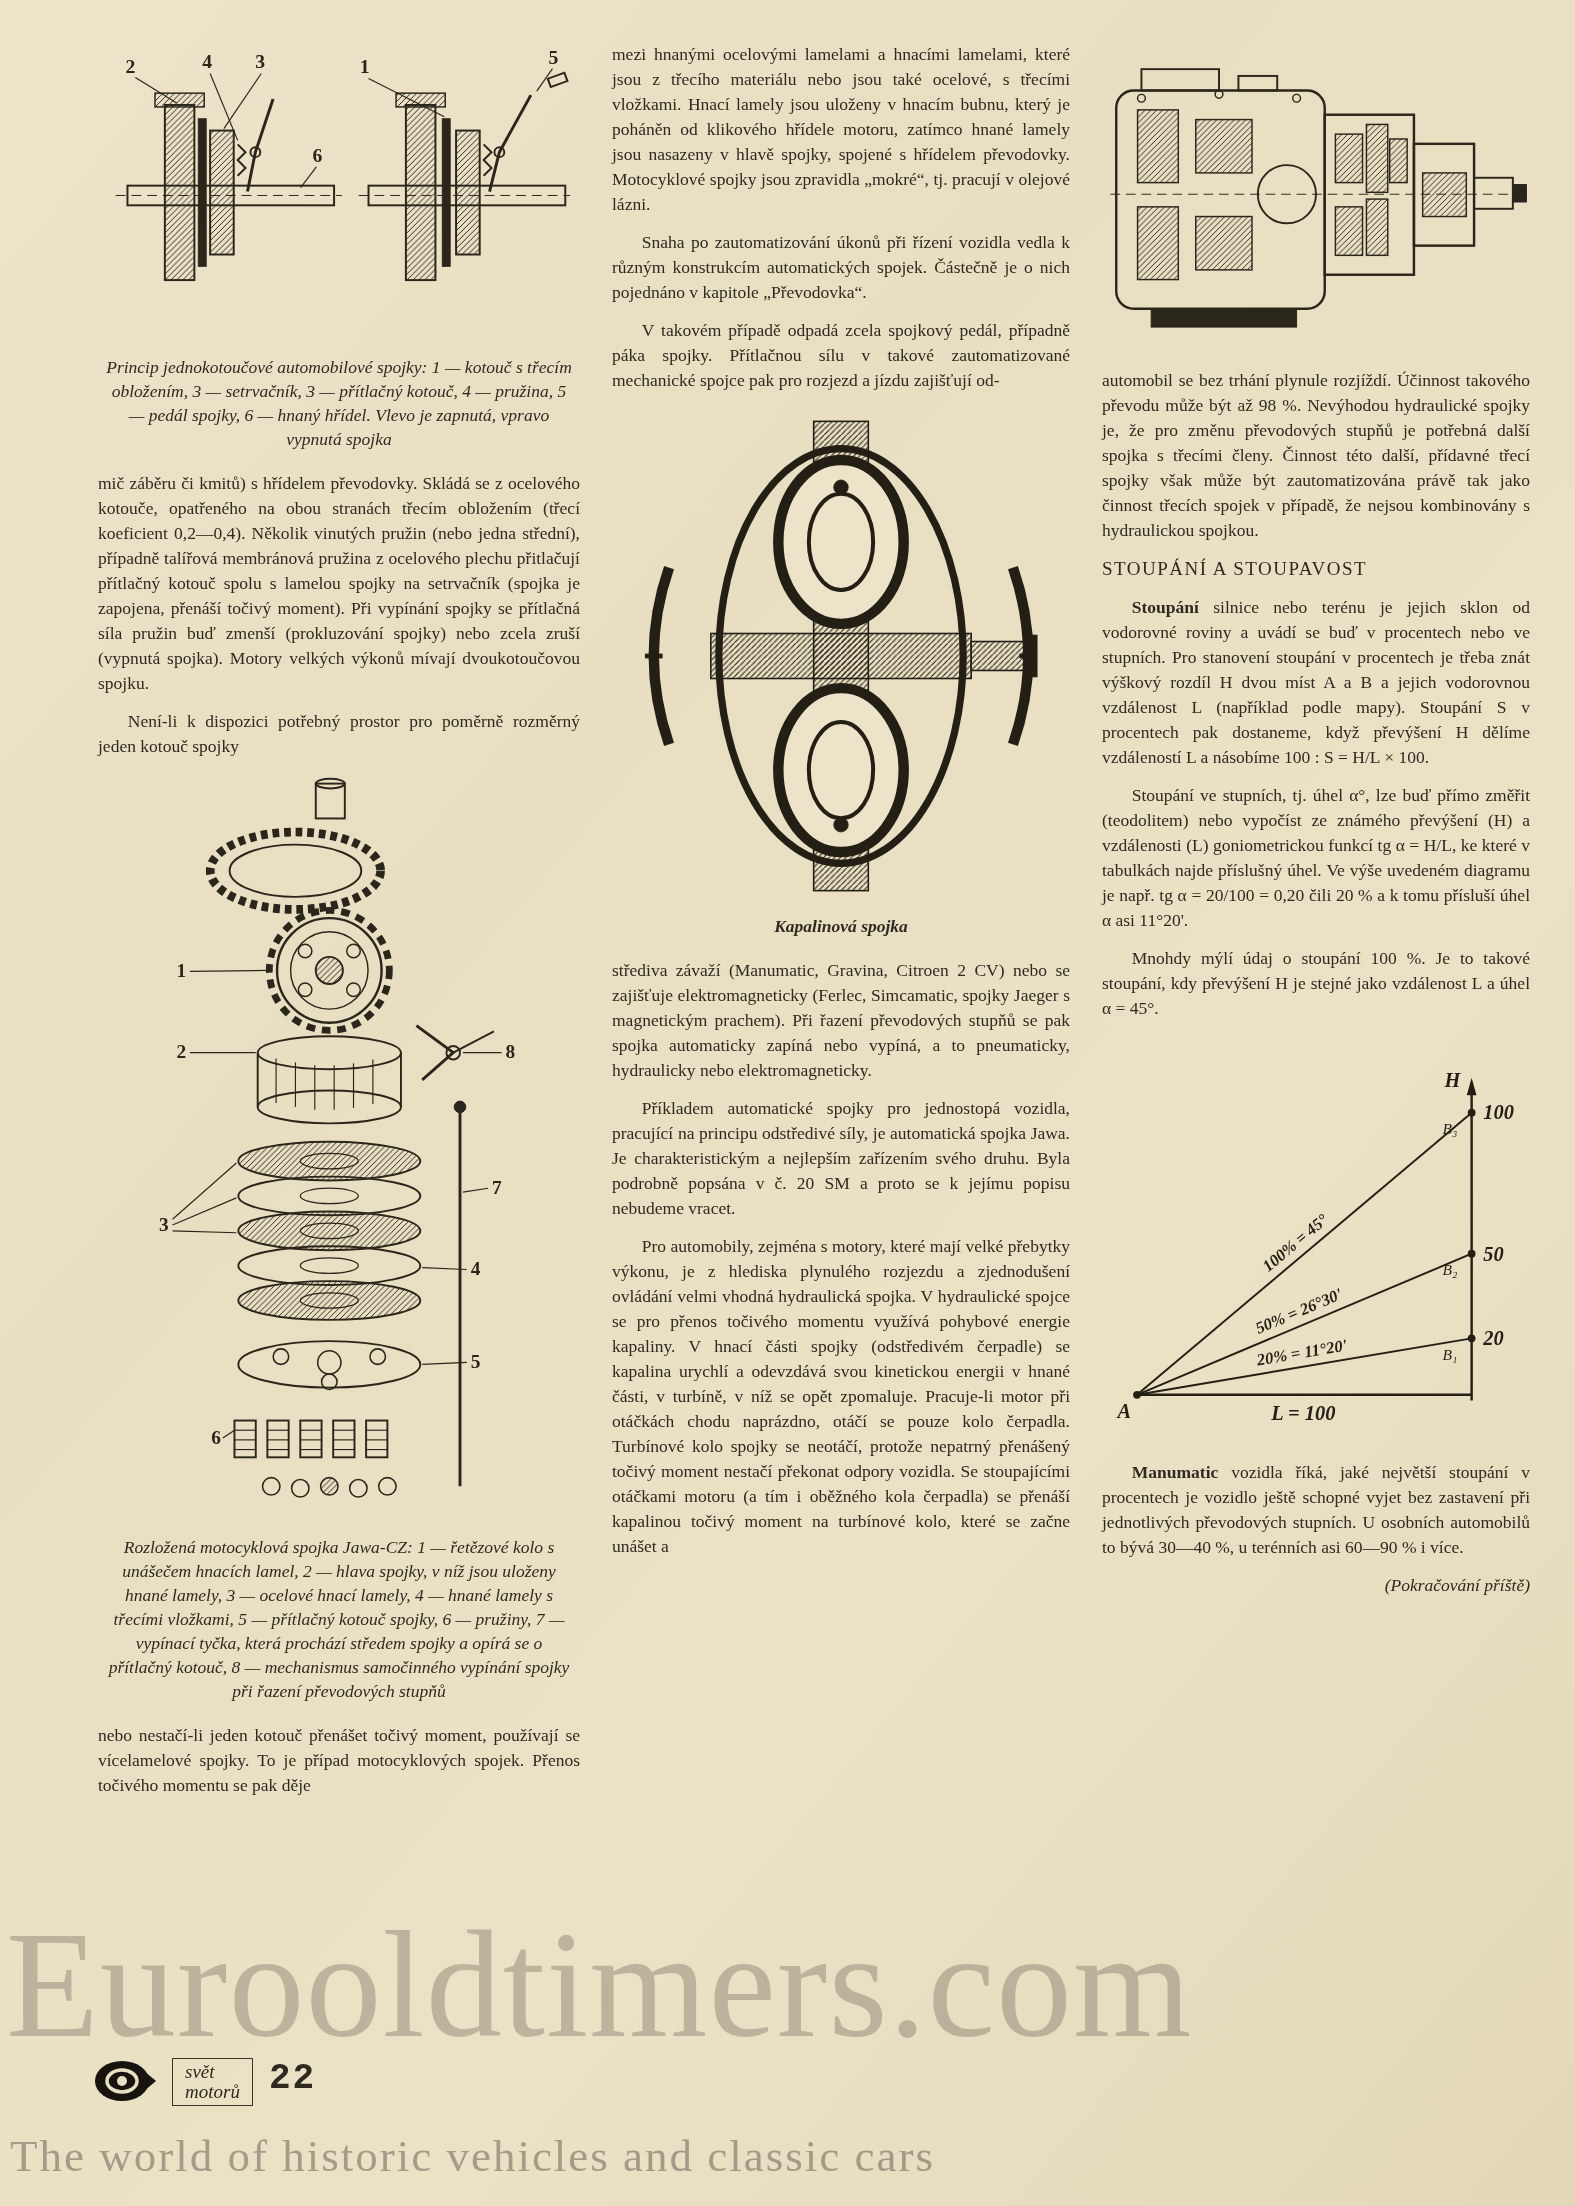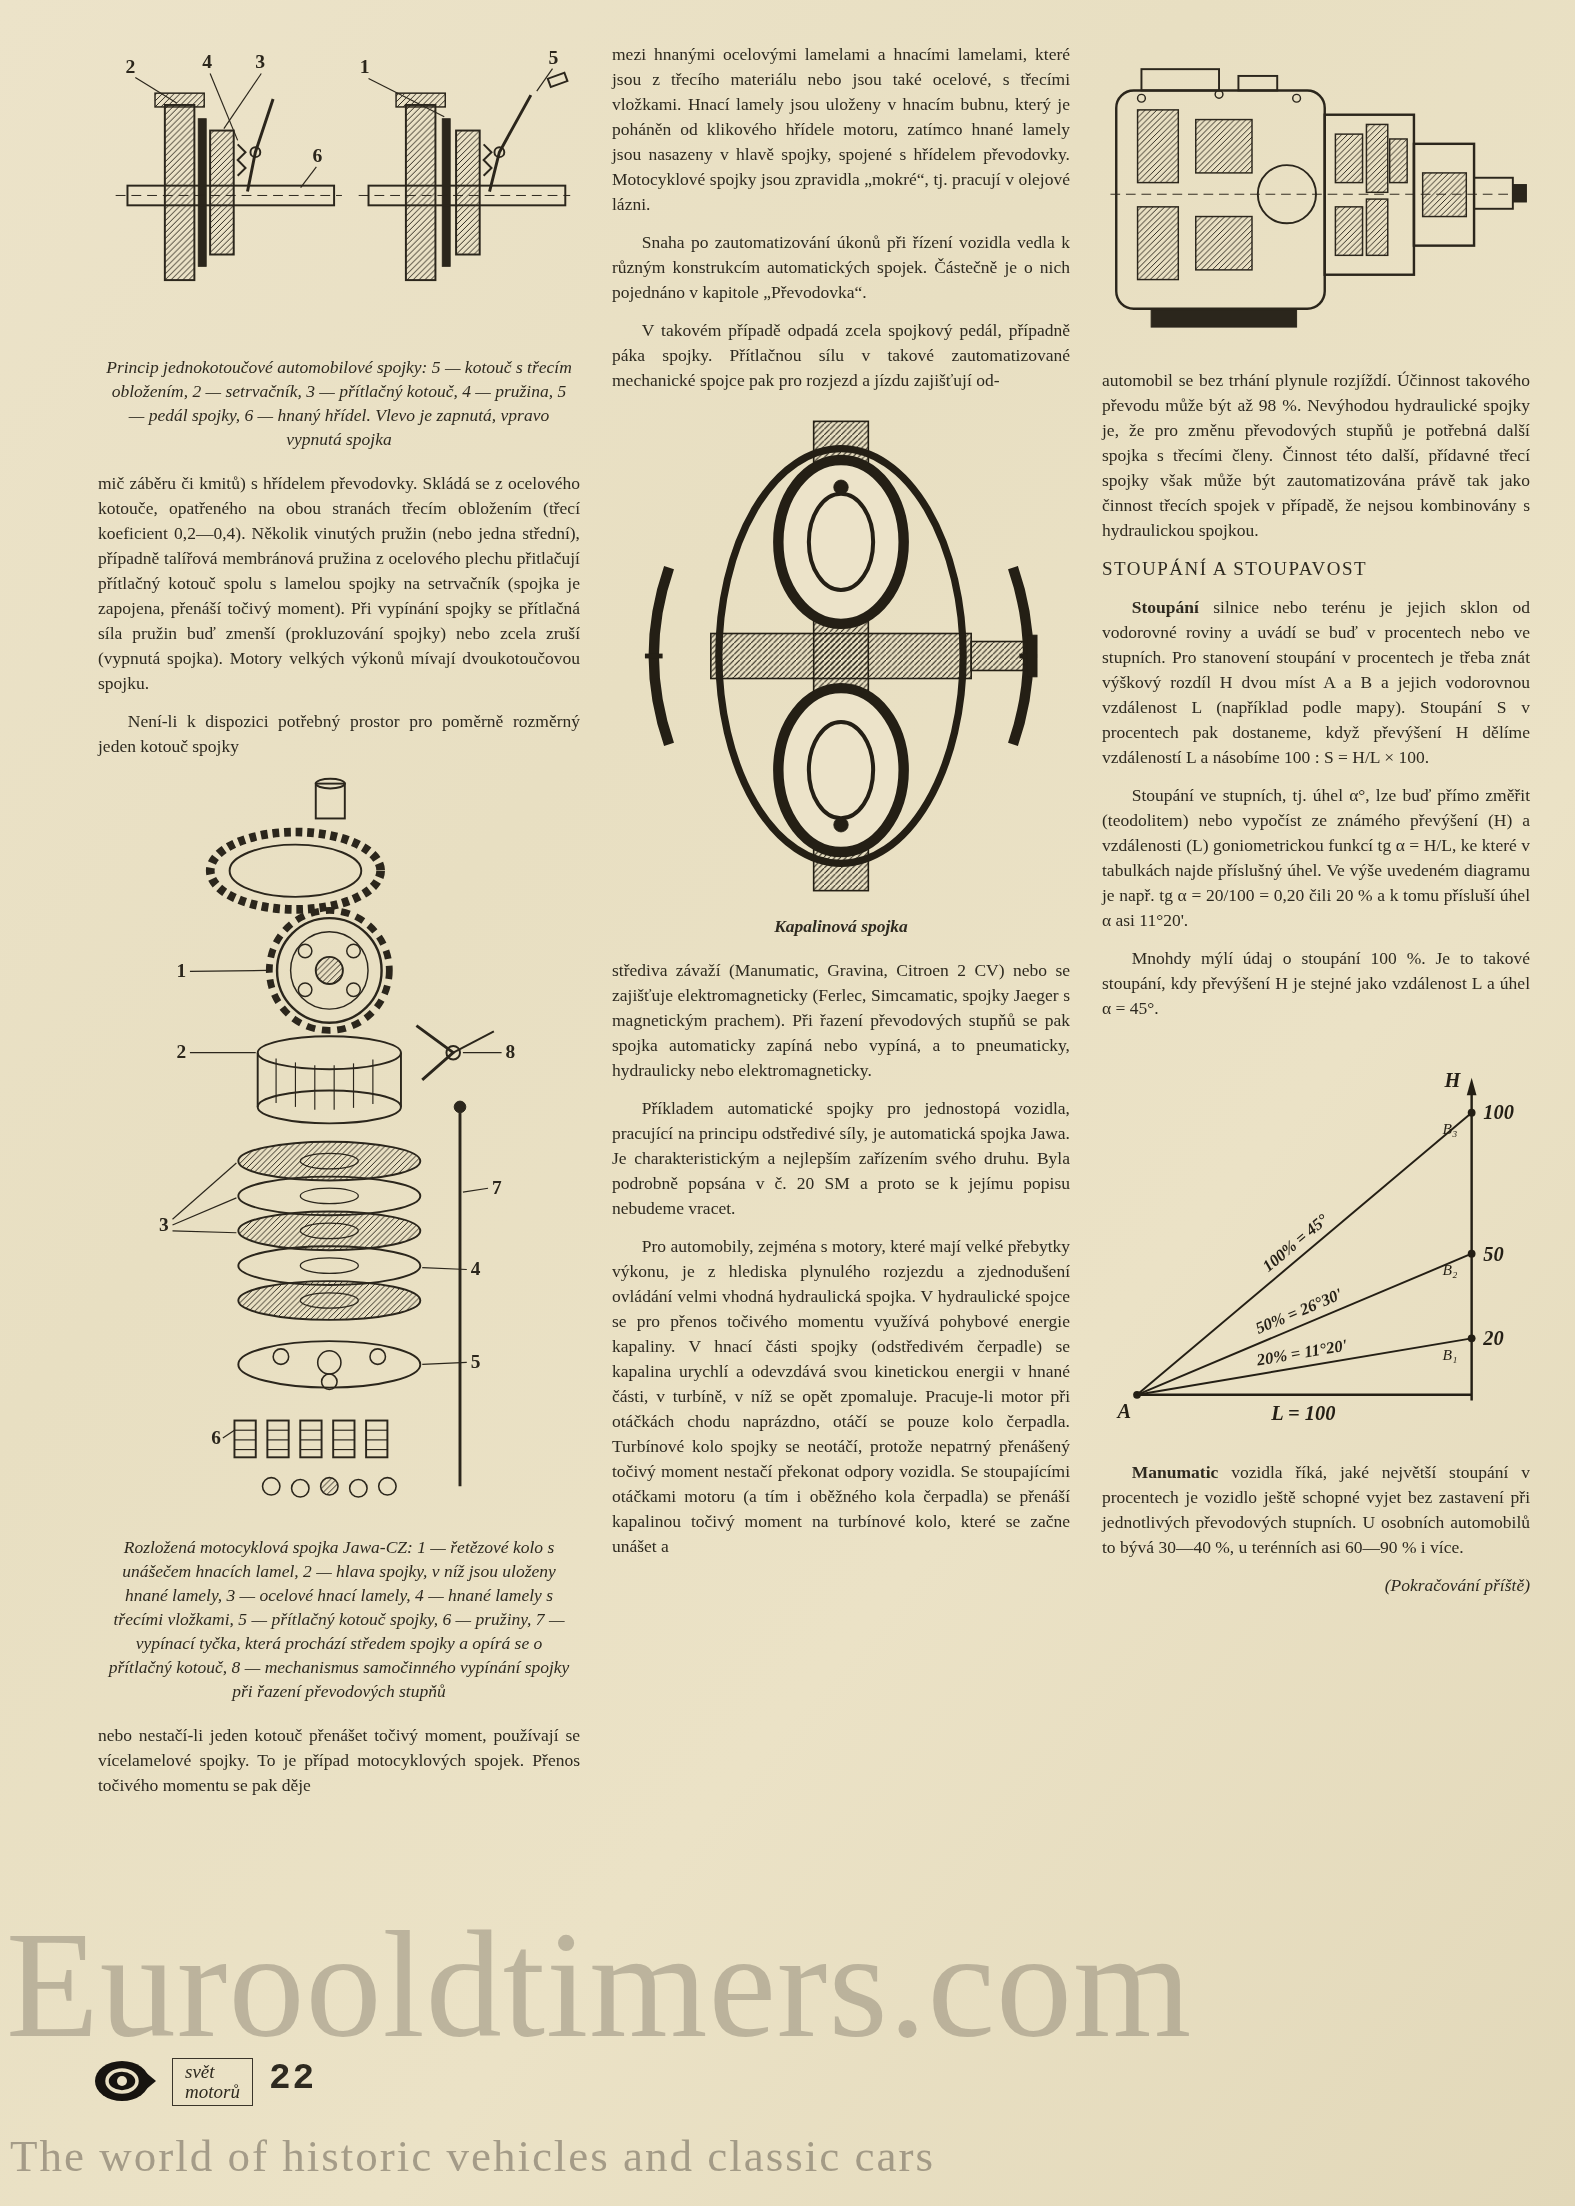--- a/index.html
+++ b/index.html
@@ -95,21 +95,21 @@
           <text class="callout" x="256" y="32">1</text>
           <line x1="265" y1="37" x2="342" y2="76" stroke="#2b261c" stroke-width="1.2"></line>
           <text class="callout" x="448" y="22">5</text>
           <line x1="452" y1="27" x2="436" y2="50" stroke="#2b261c" stroke-width="1.2"></line>
           <text class="callout" x="208" y="122">6</text>
           <line x1="212" y1="127" x2="196" y2="148" stroke="#2b261c" stroke-width="1.2"></line>
         </g>
       </svg>
     </figure>
 
-    <p class="cap">Princip jednokotoučové automobilové spojky: 5 — kotouč s třecím obložením, 2 — setrvačník, 3 — přítlačný kotouč, 4 — pružina, 5 — pedál spojky, 6 — hnaný hřídel. Vlevo je zapnutá, vpravo vypnutá spojka</p>
+    <p class="cap">Princip jednokotoučové automobilové spojky: 1 — kotouč s třecím obložením, 3 — setrvačník, 3 — přítlačný kotouč, 4 — pružina, 5 — pedál spojky, 6 — hnaný hřídel. Vlevo je zapnutá, vpravo vypnutá spojka</p>
 
     <p class="p cont">mič záběru či kmitů) s hřídelem převodovky. Skládá se z ocelového kotouče, opatřeného na obou stranách třecím obložením (třecí koeficient 0,2—0,4). Několik vinutých pružin (nebo jedna střední), případně talířová membránová pružina z ocelového plechu přitlačují přítlačný kotouč spolu s lamelou spojky na setrvačník (spojka je zapojena, přenáší točivý moment). Při vypínání spojky se přítlačná síla pružin buď zmenší (prokluzování spojky) nebo zcela zruší (vypnutá spojka). Motory velkých výkonů mívají dvoukotoučovou spojku.</p>
     <p class="p">Není-li k dispozici potřebný prostor pro poměrně rozměrný jeden kotouč spojky</p>
 
     <figure>
       <svg width="440" height="755" viewBox="0 0 440 780">
         <defs>
           <pattern id="hp3" width="6" height="6" patternUnits="userSpaceOnUse">
             <path d="M0,6 L6,0" stroke="#2b261c" stroke-width="1"></path>
           </pattern>

